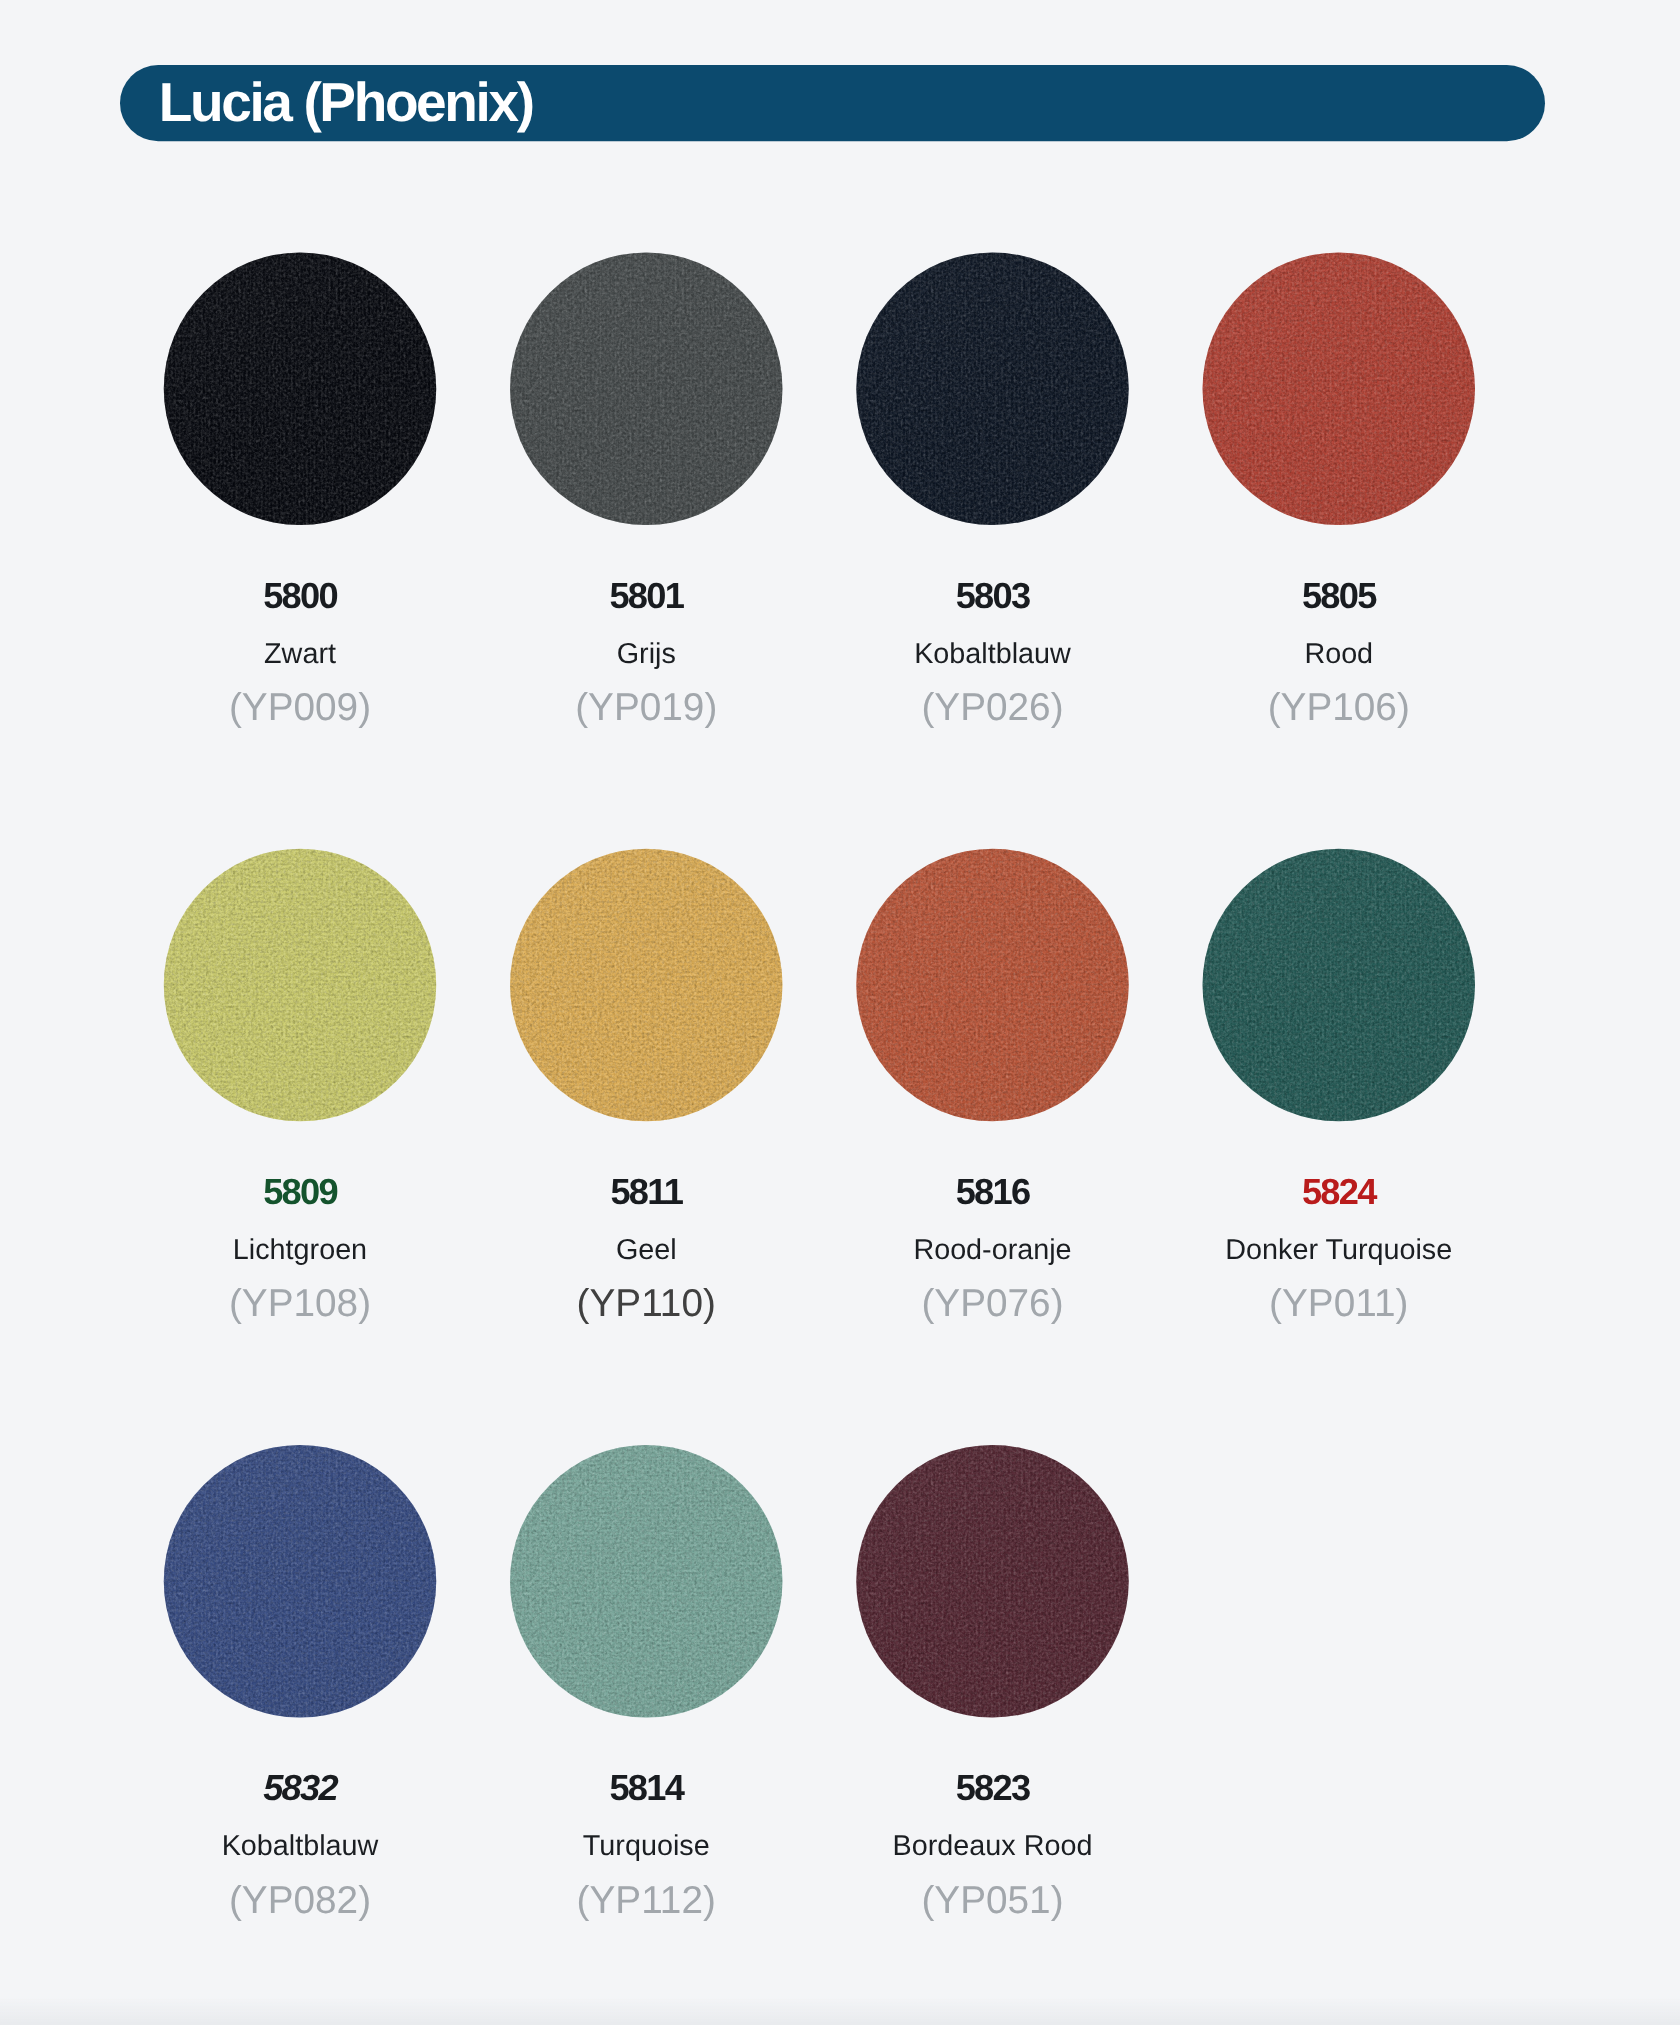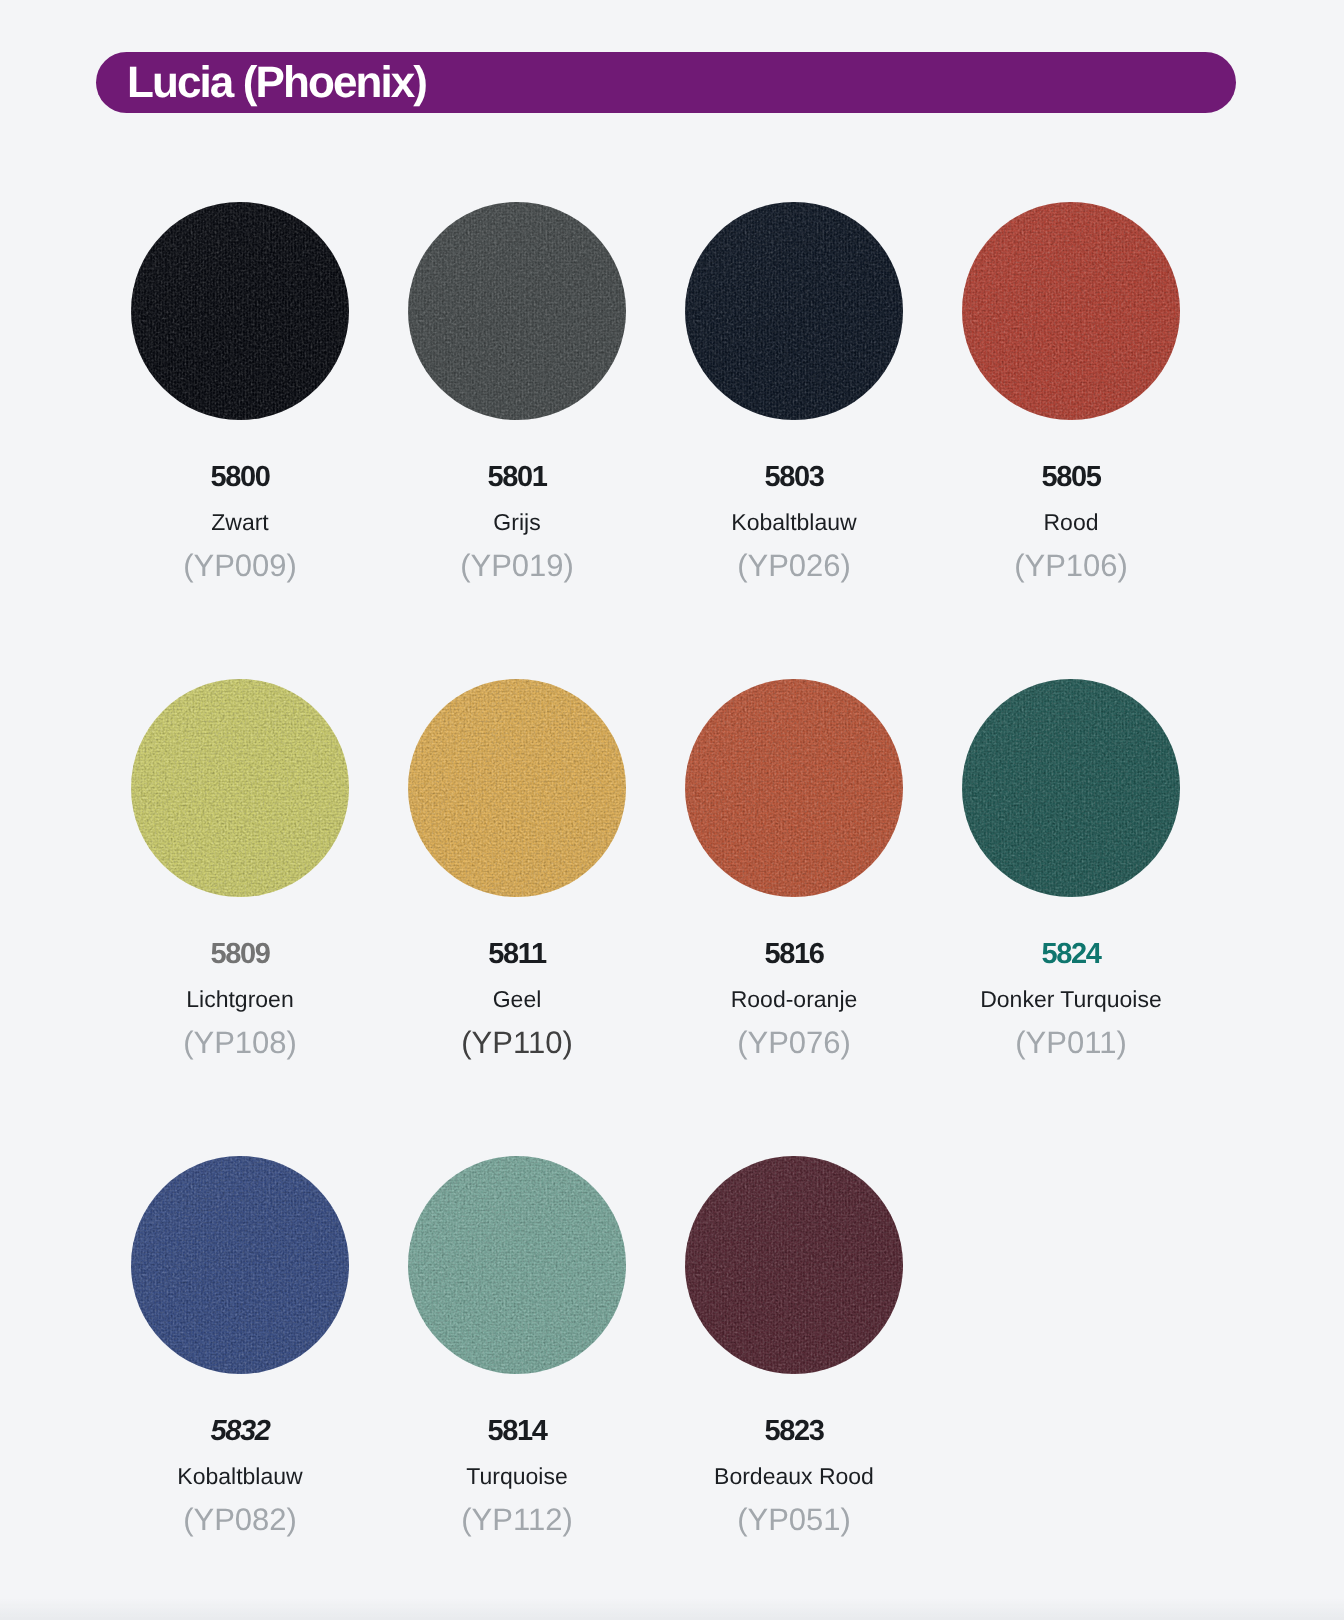--- a/index.html
+++ b/index.html
@@ -62,21 +62,21 @@
     <feTurbulence type="fractalNoise" baseFrequency="0.38" numOctaves="4" seed="3" result="n"></feTurbulence>
     <feColorMatrix in="n" type="matrix" values="0 0 0 0 1  0 0 0 0 1  0 0 0 0 1  -0.55 -0.35 -0.1 0 0.55"></feColorMatrix>
   </filter>
   <pattern id="threadGrid" width="3" height="3" patternUnits="userSpaceOnUse">
     <rect x="0" y="0" width="3" height="1" fill="#000000" opacity="0.30"></rect>
     <rect x="0" y="0" width="1" height="3" fill="#ffffff" opacity="0.25"></rect>
   </pattern>
 </defs>
   </svg>
 
-<div class="banner" style="background-color: #701a75;">
+<div class="banner" style="background-color: #0c4a6e;">
   <div class="banner-title" style="color: rgb(255, 255, 255);">Lucia (Phoenix)</div>
 </div>
 
 <div class="grid">
   <div class="cell" style="left:71px;top:202px">
     <div class="disc" style="background-color: rgb(7, 9, 15);">
       <svg class="tex tc1" viewBox="0 0 218 218" preserveAspectRatio="none">
           <rect width="218" height="218" filter="url(#weaveDark)"></rect>
         </svg>
       <svg class="tex tc2" viewBox="0 0 218 218" preserveAspectRatio="none">
@@ -178,21 +178,21 @@
           <rect width="218" height="218" filter="url(#grainDark)"></rect>
         </svg>
       <svg class="tex tl" viewBox="0 0 218 218" preserveAspectRatio="none">
           <rect width="218" height="218" filter="url(#grainLight)"></rect>
         </svg>
       <svg class="tex tw" viewBox="0 0 218 218" preserveAspectRatio="none">
           <rect width="218" height="218" fill="url(#threadGrid)"></rect>
         </svg>
       <div class="sheen"></div>
     </div>
-    <div class="code" style="color: #737373;">5809</div>
+    <div class="code" style="color: #14532d;">5809</div>
     <div class="nm" style="color: rgb(27, 30, 34);">Lichtgroen</div>
     <div class="ref" style="color: rgb(162, 167, 172);">(YP108)</div>
   </div>
   <div class="cell" style="left:348px;top:679px">
     <div class="disc" style="background-color: rgb(224, 176, 86);">
       <svg class="tex tc1" viewBox="0 0 218 218" preserveAspectRatio="none">
           <rect width="218" height="218" filter="url(#weaveDark)"></rect>
         </svg>
       <svg class="tex tc2" viewBox="0 0 218 218" preserveAspectRatio="none">
           <rect width="218" height="218" filter="url(#weaveLight)"></rect>
@@ -247,21 +247,21 @@
           <rect width="218" height="218" filter="url(#grainDark)"></rect>
         </svg>
       <svg class="tex tl" viewBox="0 0 218 218" preserveAspectRatio="none">
           <rect width="218" height="218" filter="url(#grainLight)"></rect>
         </svg>
       <svg class="tex tw" viewBox="0 0 218 218" preserveAspectRatio="none">
           <rect width="218" height="218" fill="url(#threadGrid)"></rect>
         </svg>
       <div class="sheen"></div>
     </div>
-    <div class="code" style="color: #0f766e; text-align: center;">5824</div>
+    <div class="code" style="color: #b91c1c; text-align: center;">5824</div>
     <div class="nm" style="color: rgb(27, 30, 34);">Donker Turquoise</div>
     <div class="ref" style="color: rgb(162, 167, 172);">(YP011)</div>
   </div>
   <div class="cell" style="left:71px;top:1156px">
     <div class="disc" style="background-color: rgb(55, 76, 132);">
       <svg class="tex tc1" viewBox="0 0 218 218" preserveAspectRatio="none">
           <rect width="218" height="218" filter="url(#weaveDark)"></rect>
         </svg>
       <svg class="tex tc2" viewBox="0 0 218 218" preserveAspectRatio="none">
           <rect width="218" height="218" filter="url(#weaveLight)"></rect>

